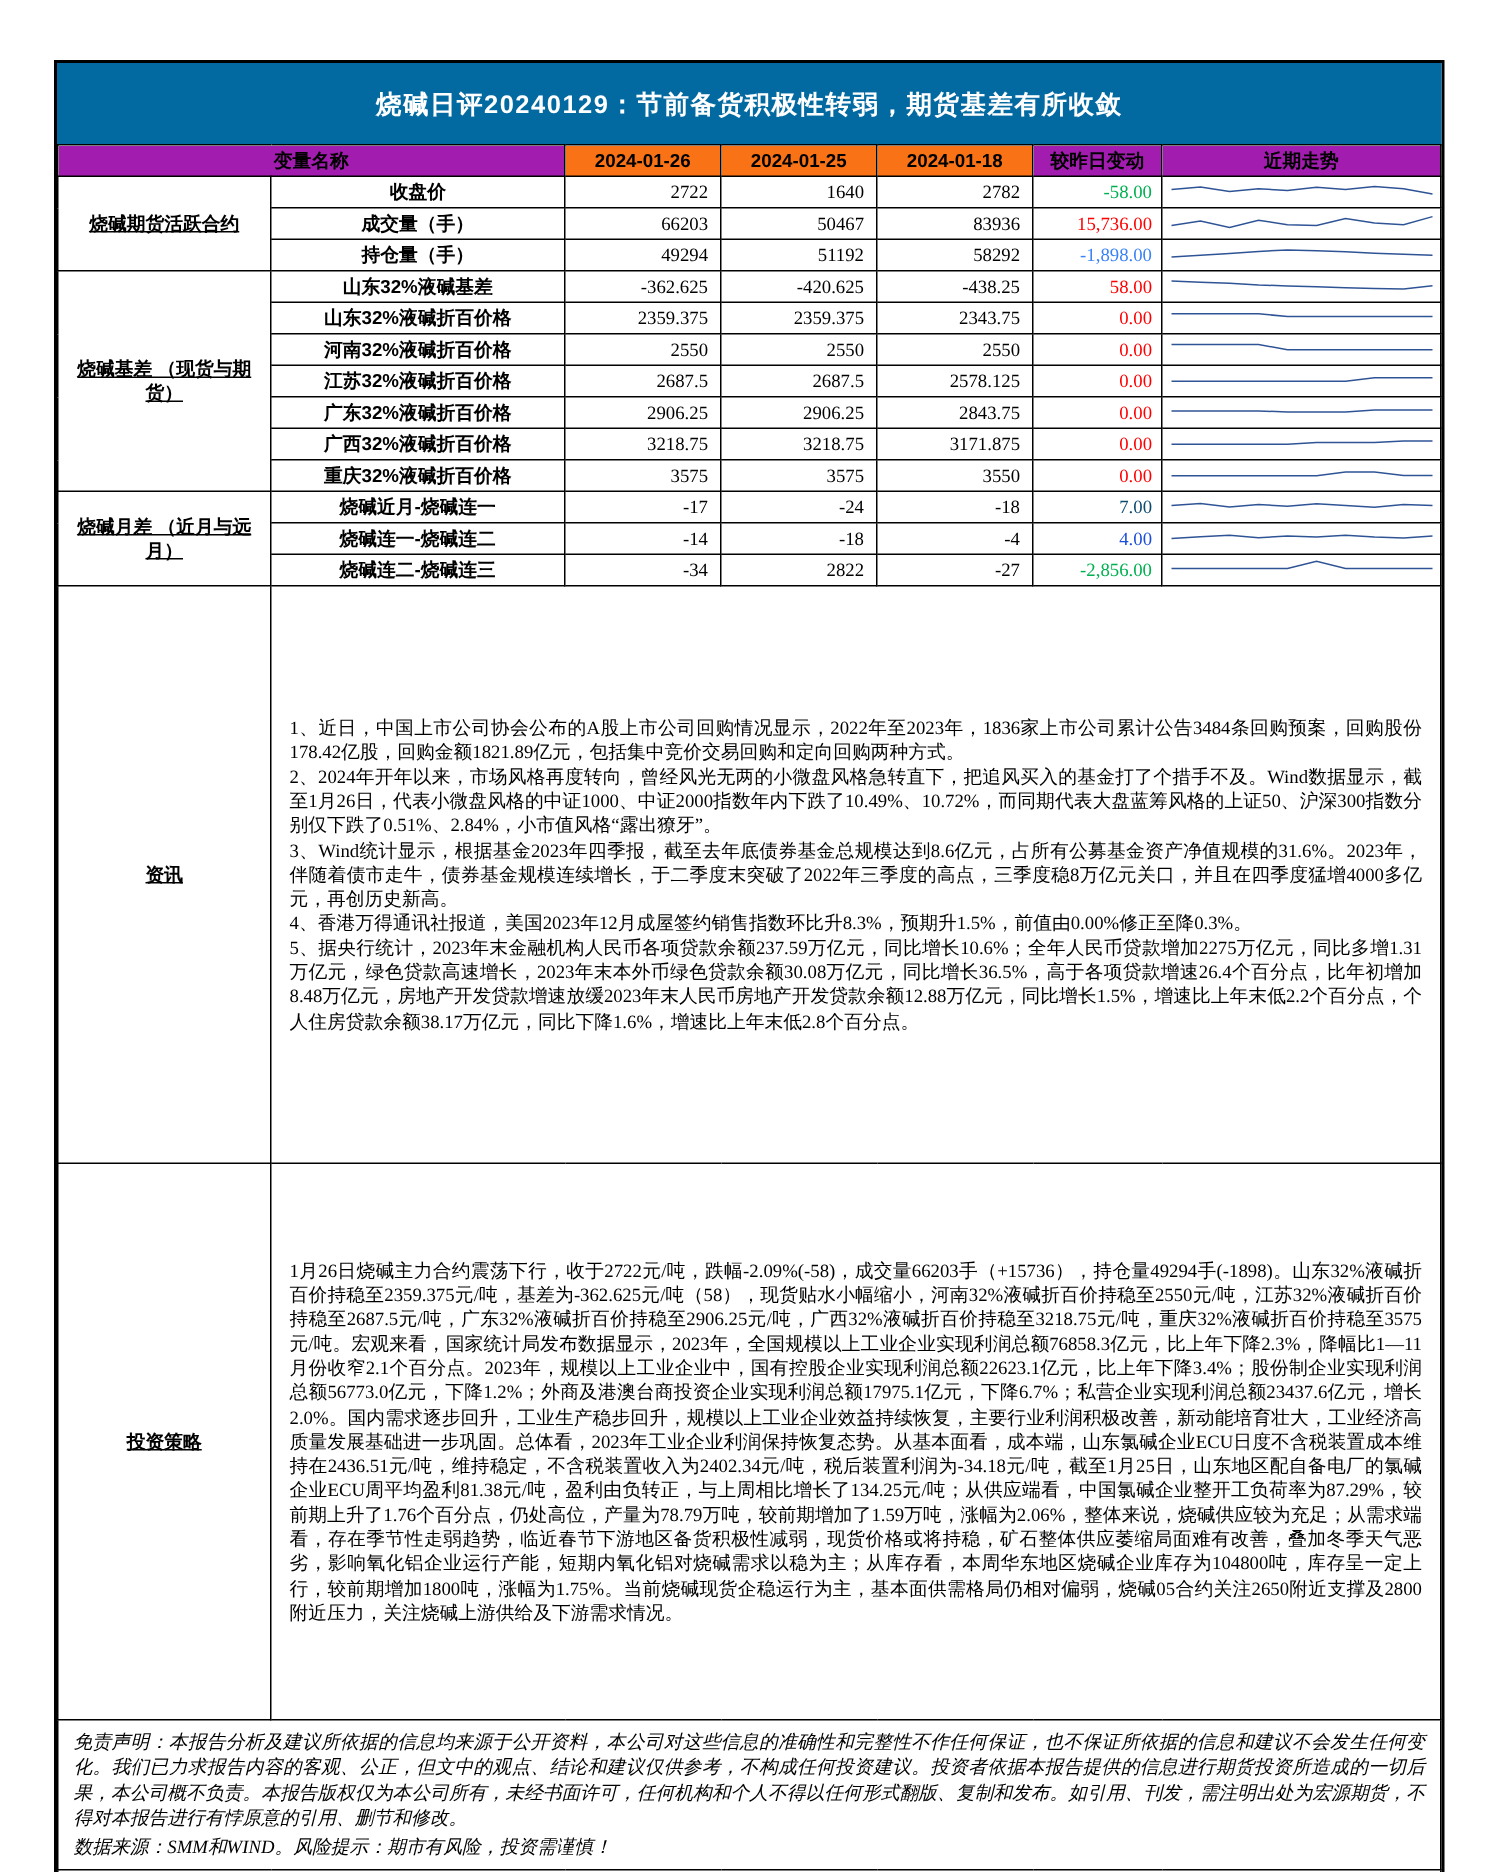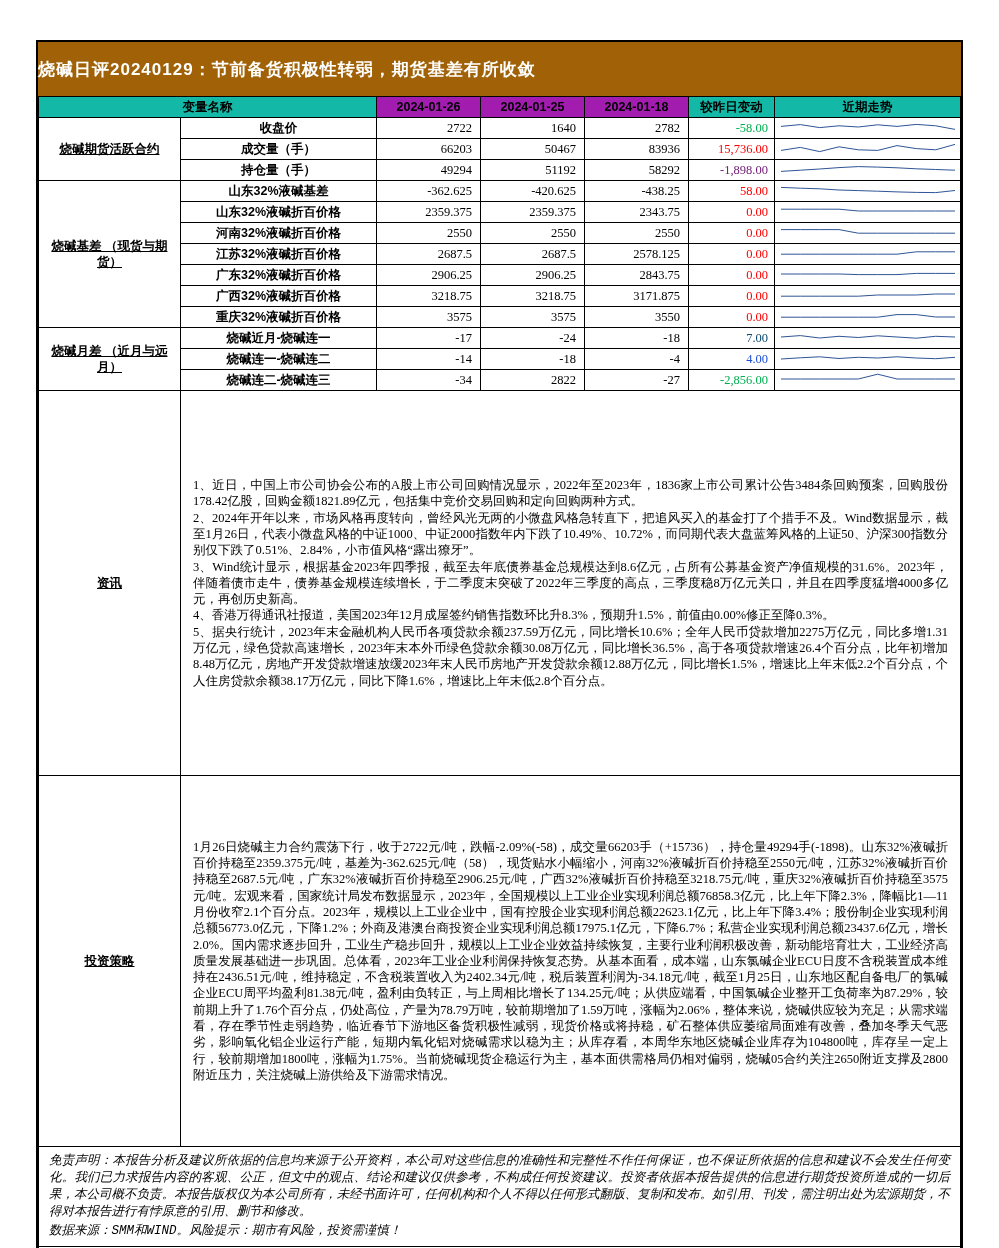--- a/index.html
+++ b/index.html
@@ -1,36 +1,36 @@
 <!DOCTYPE html>
 <html><head>
 <meta charset="utf-8">
 <style>
   html,body{margin:0;padding:0;background:#ffffff;}
   .page{width:999px;height:1248px;box-sizing:border-box;padding:40px 36px 0 36px;background:#fff;
         font-family:"Liberation Sans","DejaVu Sans",sans-serif;color:#000;}
   .report{border:2px solid #000;}
-  .title-bar{background:#a16207;color:#FFFFFF;height:54px;display:flex;align-items:center;
+  .title-bar{background:#0369a1;color:#FFFFFF;height:54px;display:flex;align-items:center;justify-content:center;
              font-size:17px;font-weight:bold;letter-spacing:1px;}
   table.main{width:100%;border-collapse:collapse;table-layout:fixed;}
   table.main th,table.main td{border:1px solid #000;font-size:12.5px;overflow:hidden;}
-  thead th{height:20px;font-weight:bold;text-align:center;background:#14b8a6;padding:0 2px;}
-  thead th.h-date{background:#a21caf;}
+  thead th{height:20px;font-weight:bold;text-align:center;background:#a21caf;padding:0 2px;}
+  thead th.h-date{background:#f97316;}
   tbody tr.data-row{height:21px;}
   td.group-cell{font-weight:bold;text-align:center;vertical-align:middle;padding:0 8px;line-height:1.3;text-decoration:underline;}
   td.name-cell{font-weight:bold;text-align:center;padding:0 4px;}
   td.num-cell{text-align:right;padding:0 8px;font-family:"Liberation Serif","DejaVu Serif",serif;font-size:13px;}
   td.chg-cell{text-align:right;padding:0 6px;font-family:"Liberation Serif","DejaVu Serif",serif;font-size:13px;}
   td.spark-cell{text-align:center;padding:0 2px;vertical-align:middle;}
   td.text-cell{padding:6px 12px;text-align:justify;vertical-align:middle;
                font-family:"Liberation Serif","DejaVu Serif",serif;font-size:12.5px;line-height:16.3px;
                white-space:pre-wrap;}
   td.news-cell{height:372px;}
   td.strategy-cell{height:358px;}
-  td.disclaimer-cell{padding:6px 10px;font-style:italic;font-family:Liberation Mono, monospace;
+  td.disclaimer-cell{padding:6px 10px;font-style:italic;font-family:Liberation Serif, serif;
                      font-size:12.8px;line-height:17px;text-align:justify;margin-top:20px;}
   .source-line{margin-top:2px;}
   td.footer-cell{height:22px;text-align:right;padding:0 10px;font-family:"Liberation Serif","DejaVu Serif",serif;font-size:13px;}
 </style>
 </head>
 <body>
 
 <div class="page">
   <div class="report">
 
@@ -78,21 +78,21 @@
             <td class="chg-cell" style="color: rgb(255, 0, 0);">15,736.00</td>
             <td class="spark-cell"><svg width="178" height="16">
                 <polyline points="2.0,10.4 21.3,7.4 40.7,11.6 60.0,6.8 79.3,9.8 98.7,10.4 118.0,5.6 137.3,8.6 156.7,9.8 176.0,4.4" fill="none" stroke="#2F5496" stroke-width="1"></polyline>
               </svg></td>
           </tr>
           <tr class="data-row">
             <td class="name-cell">持仓量（手）</td>
             <td class="num-cell">49294</td>
             <td class="num-cell">51192</td>
             <td class="num-cell">58292</td>
-            <td class="chg-cell" style="color: #701a75;">-1,898.00</td>
+            <td class="chg-cell" style="color: #3b82f6;">-1,898.00</td>
             <td class="spark-cell"><svg width="178" height="16">
                 <polyline points="2.0,10.4 21.3,9.2 40.7,8.0 60.0,6.6 79.3,5.6 98.7,6.1 118.0,6.8 137.3,7.8 156.7,8.5 176.0,9.2" fill="none" stroke="#2F5496" stroke-width="1"></polyline>
               </svg></td>
           </tr>
           <tr class="data-row">
             <td class="group-cell" rowspan="7">烧碱基差 （现货与期货）</td>
             <td class="name-cell">山东32%液碱基差</td>
             <td class="num-cell">-362.625</td>
             <td class="num-cell">-420.625</td>
             <td class="num-cell">-438.25</td>

